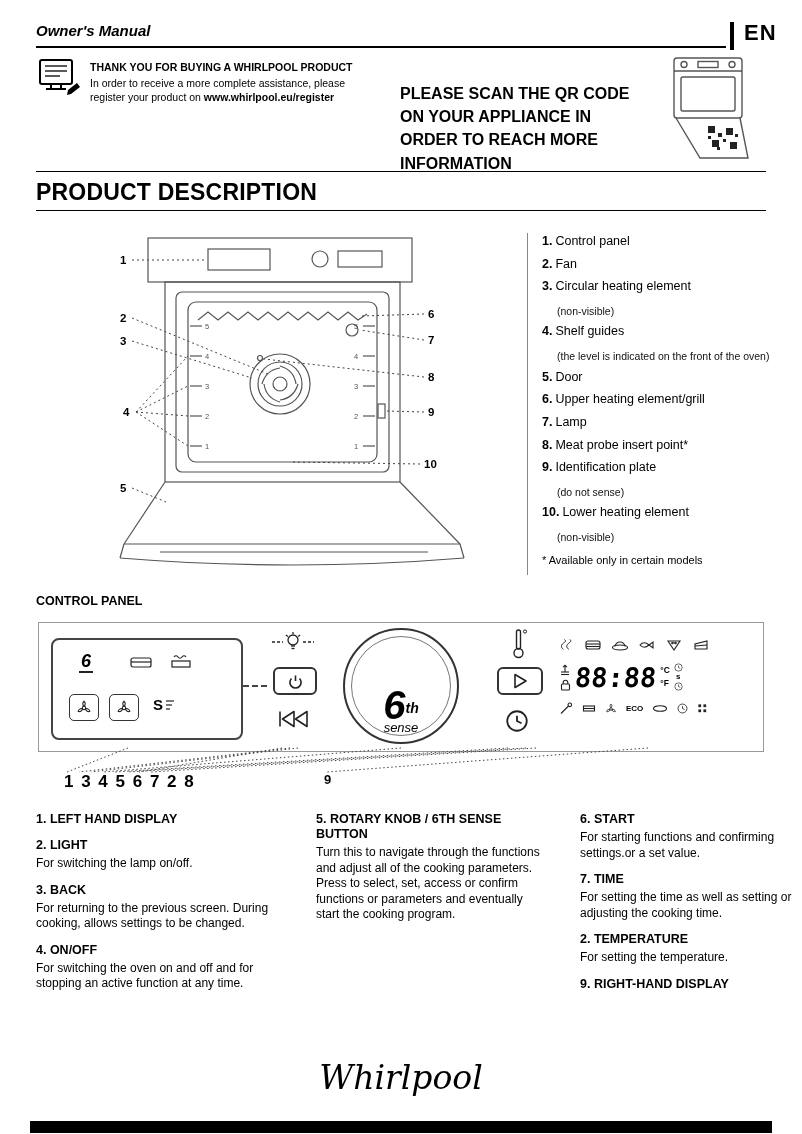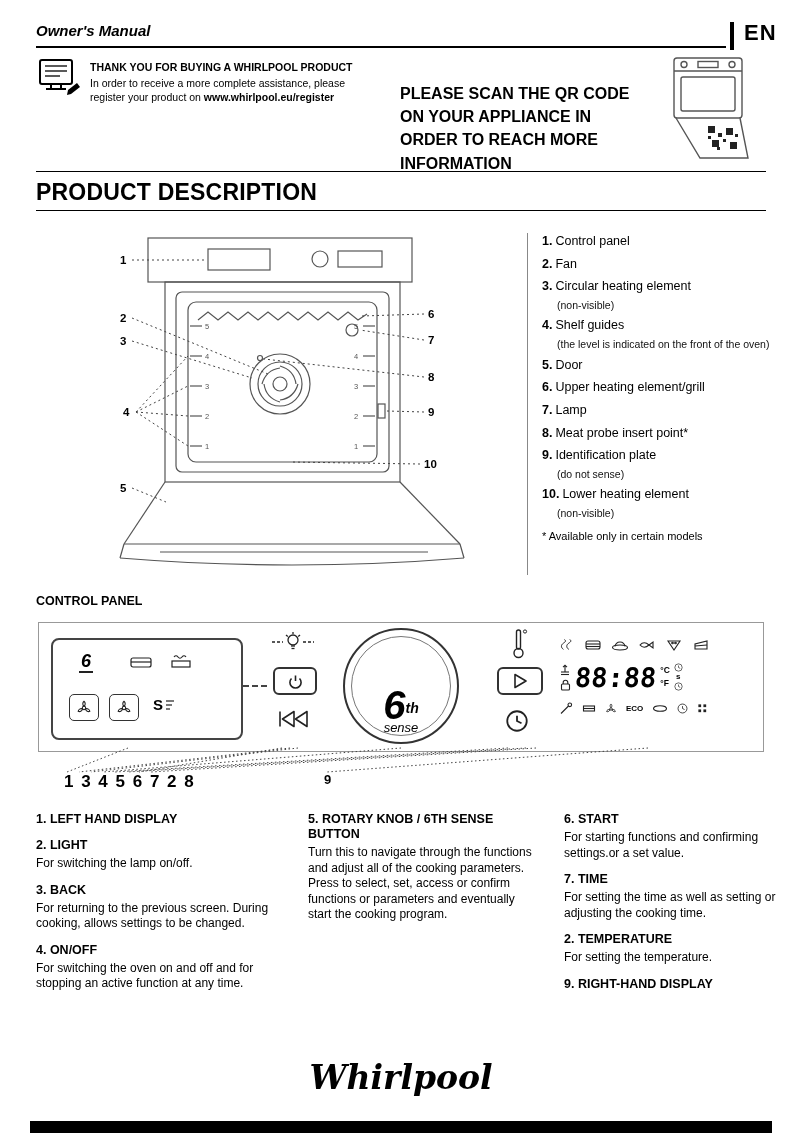--- a/index.html
+++ b/index.html
@@ -24,21 +24,21 @@
 
   
   .pd-rule-top{left:36px;top:171px;width:730px;height:1px;background:#000;}
   .pd-title{left:36px;top:179px;font-size:23px;font-weight:bold;letter-spacing:0.2px;}
   .pd-rule-bot{left:36px;top:210px;width:730px;height:1px;background:#000;}
   .oven-svg{left:40px;top:226px;}
   .pd-divider{left:527px;top:233px;width:1px;height:342px;background:#888;}
   .parts{left:542px;top:234px;width:234px;font-size:12.5px;}
   .pd-item{margin-bottom:7px;line-height:1.25;}
   .pd-num{font-weight:bold;margin-right:3px;}
-  .pd-note{font-size:10.5px;margin-left:15px;line-height:1.2;margin-top:4px;color:#111;}
+  .pd-note{font-size:10.5px;margin-left:15px;line-height:1.2;margin-top:10px;color:#111;}
   .pd-foot{font-size:11px;margin-top:10px;}
 
   
   .cp-title{left:36px;top:594px;font-size:12.5px;font-weight:bold;}
   .cp-box{left:38px;top:622px;width:726px;height:130px;border:1px solid #999;box-sizing:border-box;}
   .ld{position:absolute;left:12px;top:15px;width:188px;height:98px;border:2px solid #444;border-radius:8px;}
   .ld-logo{position:absolute;left:26px;top:12px;font-style:italic;font-weight:bold;font-size:18px;line-height:1;border-bottom:2px solid #222;padding:0 2px 1px 2px;}
   .ld-bread1{position:absolute;left:76px;top:13px;}
   .ld-bread2{position:absolute;left:116px;top:13px;}
   .ld-fanbox{position:absolute;width:28px;height:25px;border:1.5px solid #333;border-radius:5px;display:flex;align-items:center;justify-content:center;}
@@ -65,27 +65,27 @@
   .rd-time{font-family:"DejaVu Sans Mono",monospace;font-weight:bold;font-size:27px;transform:skewX(-5deg);letter-spacing:0;}
   .rd-units{display:flex;flex-direction:column;font-size:8.5px;font-weight:bold;line-height:1.5;}
   .rd-side{display:flex;flex-direction:column;align-items:center;font-size:8px;line-height:1.1;gap:1px;font-weight:bold;}
   .rd-bottom{display:flex;align-items:center;gap:9px;margin-top:3px;}
   .rd-eco{font-size:8px;font-weight:bold;}
   .cp-leaders{left:38px;top:622px;pointer-events:none;}
   .cp-nums{left:64px;top:772px;font-size:17px;font-weight:bold;letter-spacing:1.5px;}
   .cp-num9{left:324px;top:772px;font-size:13px;font-weight:bold;}
 
   
-  .functions{left:36px;top:812px;width:733px;display:grid;grid-template-columns:244px 228px 225px;column-gap:28px;}
+  .functions{left:36px;top:812px;width:733px;display:grid;grid-template-columns:244px 228px 225px;column-gap:36px;}
   .fn-title{font-size:12.5px;font-weight:bold;margin:11px 0 3px 0;line-height:1.2;}
   .fn-col .fn-title:first-child{margin-top:0;}
   .fn-body{font-size:12px;line-height:1.3;margin:0;}
 
   
-  .brand{left:0;right:0;top:1058px;text-align:center;font-family:"DejaVu Serif",serif;font-style:italic;font-weight:bold;font-size:33px;}
+  .brand{left:0;right:0;top:1058px;text-align:center;font-family:"DejaVu Serif",serif;font-style:italic;font-weight:normal;font-size:33px;}
   .footer-bar{left:30px;top:1121px;width:742px;height:12px;background:#000;}
 </style>
 </head>
 <body>
 
 <svg width="0" height="0" style="position:absolute">
   <defs>
     <symbol id="i-fan" viewBox="0 0 16 16">
       <g fill="none" stroke="#222" stroke-width="1.1">
         <circle cx="8" cy="8" r="1.7"></circle>

